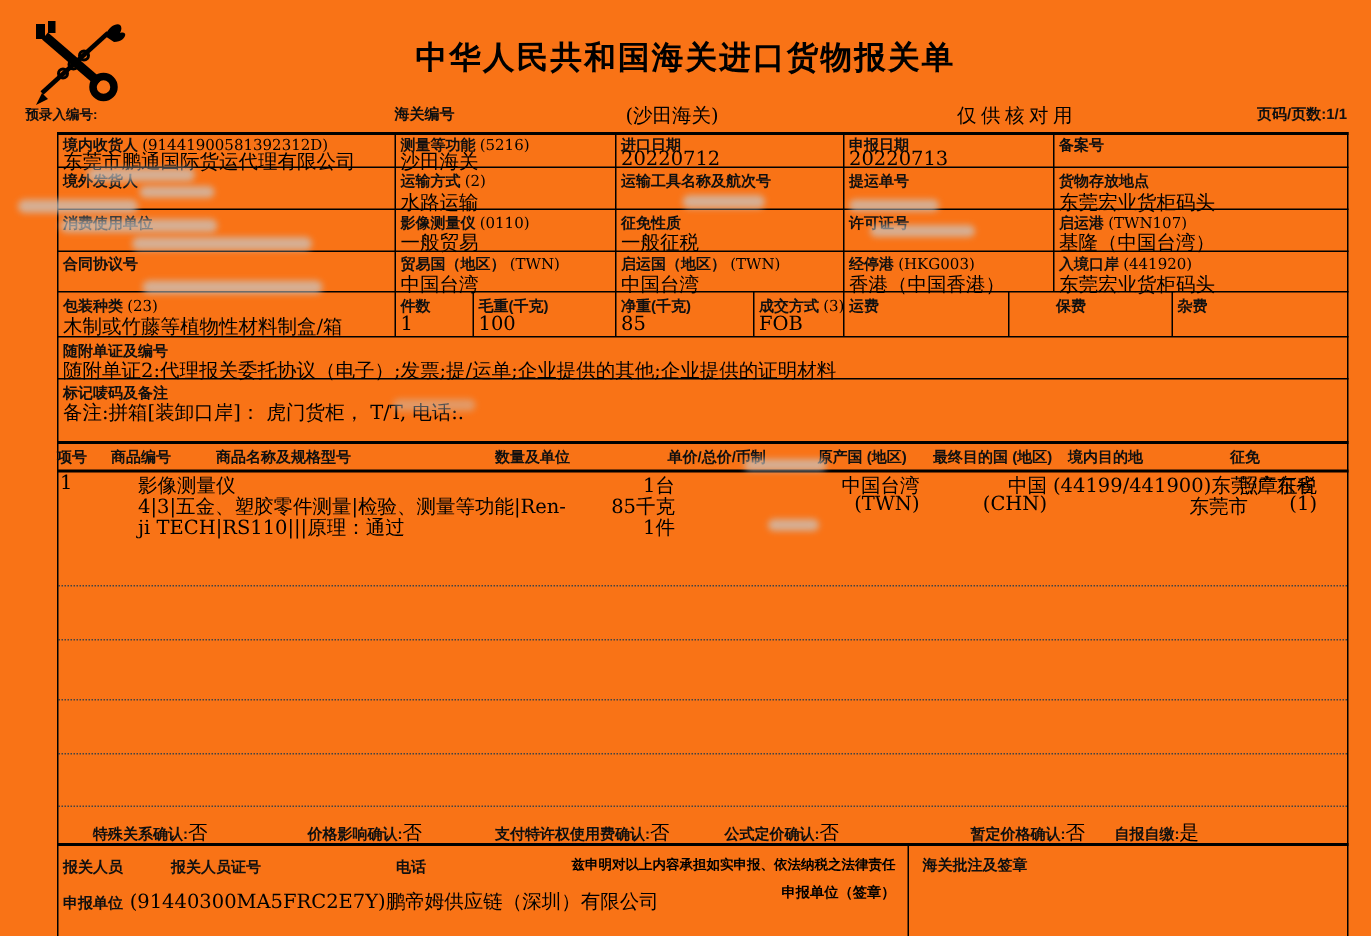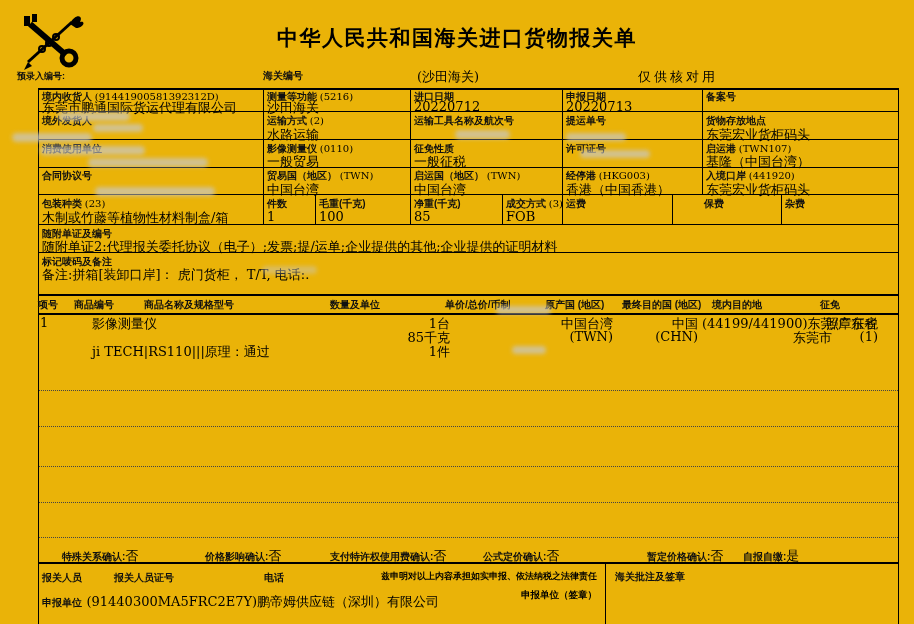--- a/index.html
+++ b/index.html
@@ -1,16 +1,16 @@
 <!DOCTYPE html>
 <html><head>
 <meta charset="utf-8">
 <style>
   html,body{margin:0;padding:0;background:#ffffff;}
-  .sheet{position:relative;width:914px;height:624px;background:#eab308;overflow:hidden;
+  .sheet{position:relative;width:914px;height:624px;background:#f97316;overflow:hidden;
          font-family:"Liberation Sans",sans-serif;color:#000;}
   .abs{position:absolute;white-space:nowrap;}
   .lbl{font-family:"Liberation Sans",sans-serif;font-weight:bold;font-size:10px;color:#101010;}
   .lbl-sm{font-weight:bold;font-size:9px;color:#101010;}
   .val{font-family:"DejaVu Serif","Liberation Serif",serif;font-weight:normal;font-size:13px;color:#000;}
   .code{font-family:"DejaVu Serif","Liberation Serif",serif;font-weight:normal;font-size:10px;color:#000;}
   .title{font-weight:bold;font-size:21px;letter-spacing:1.5px;}
   .hline{position:absolute;background:#000;height:1px;}
   .hline2{position:absolute;background:#000;height:2px;}
   .vline{position:absolute;background:#000;width:1px;}
@@ -39,20 +39,21 @@
         <path d="M8,50 L4,58 L12,54 Z" fill="#000" stroke="none"></path>
       </g>
     </svg>
   </div>
   <div class="abs title" style="left:0;top:24px;width:914px;text-align:center;">中华人民共和国海关进口货物报关单</div>
 
   <div class="abs lbl-sm" style="left:17px;top:70px;">预录入编号:</div>
   <div class="abs lbl" style="left:263px;top:69px;">海关编号</div>
   <div class="abs val" style="left:417px;top:68px;">(沙田海关)</div>
   <div class="abs val" style="left:638px;top:68px;letter-spacing:3px;">仅供核对用</div>
+  <div class="abs lbl" style="left:698px;top:69px;width:200px;text-align:right;">页码/页数:1/1</div>
 
   <div class="hline2" style="left:38px;top:88px;width:861px;"></div>
   <div class="hline" style="left:38px;top:111px;width:861px;"></div>
   <div class="hline" style="left:38px;top:139px;width:861px;"></div>
   <div class="hline" style="left:38px;top:167px;width:861px;"></div>
   <div class="hline" style="left:38px;top:194px;width:861px;"></div>
   <div class="hline" style="left:38px;top:224px;width:861px;"></div>
   <div class="hline" style="left:38px;top:252px;width:861px;"></div>
   <div class="hline2" style="left:38px;top:294px;width:861px;"></div>
   <div class="hline2" style="left:38px;top:313px;width:861px;"></div>
@@ -137,20 +138,21 @@
   <div class="abs lbl center" style="left:144px;top:298px;width:170px;">商品名称及规格型号</div>
   <div class="abs lbl center" style="left:330px;top:298px;width:100px;">数量及单位</div>
   <div class="abs lbl center" style="left:445px;top:298px;width:95px;">单价/总价/币制</div>
   <div class="abs lbl center" style="left:545px;top:298px;width:75px;">原产国 (地区)</div>
   <div class="abs lbl center" style="left:622px;top:298px;width:85px;">最终目的国 (地区)</div>
   <div class="abs lbl center" style="left:712px;top:298px;width:65px;">境内目的地</div>
   <div class="abs lbl center" style="left:820px;top:298px;width:60px;">征免</div>
 
   <div class="abs val" style="left:40px;top:315px;">1</div>
   <div class="abs val" style="left:92px;top:315px;">影像测量仪</div>
+  <div class="abs val" style="left:92px;top:329px;">4|3|五金、塑胶零件测量|检验、测量等功能|Ren-</div>
   <div class="abs val" style="left:92px;top:343px;">ji TECH|RS110|||原理：通过</div>
   <div class="abs val right" style="left:330px;top:315px;width:120px;">1台</div>
   <div class="abs val right" style="left:330px;top:329px;width:120px;">85千克</div>
   <div class="abs val right" style="left:330px;top:343px;width:120px;">1件</div>
   <div class="abs val right" style="left:523px;top:315px;width:90px;">中国台湾</div>
   <div class="abs val right" style="left:523px;top:329px;width:90px;">(TWN)</div>
   <div class="abs val right" style="left:608px;top:315px;width:90px;">中国</div>
   <div class="abs val right" style="left:608px;top:329px;width:90px;">(CHN)</div>
   <div class="abs val right" style="left:702px;top:315px;width:130px;">(44199/441900)东莞/广东省</div>
   <div class="abs val right" style="left:702px;top:329px;width:130px;">东莞市</div>

